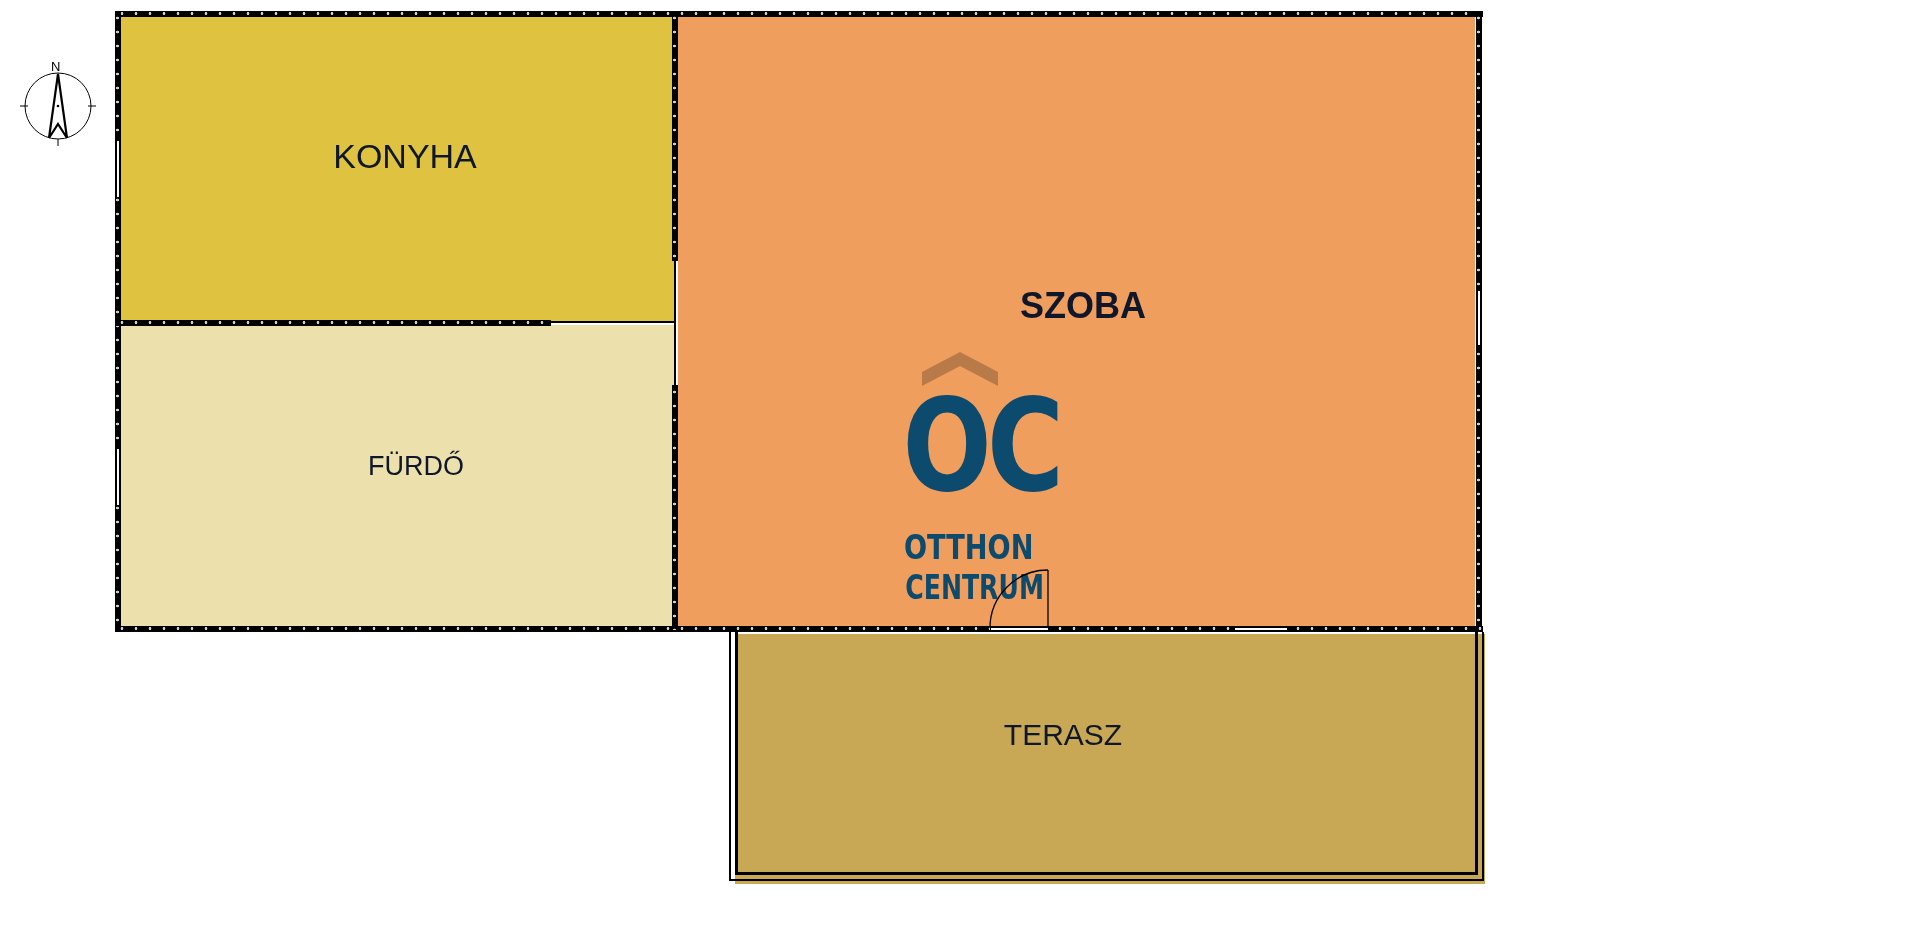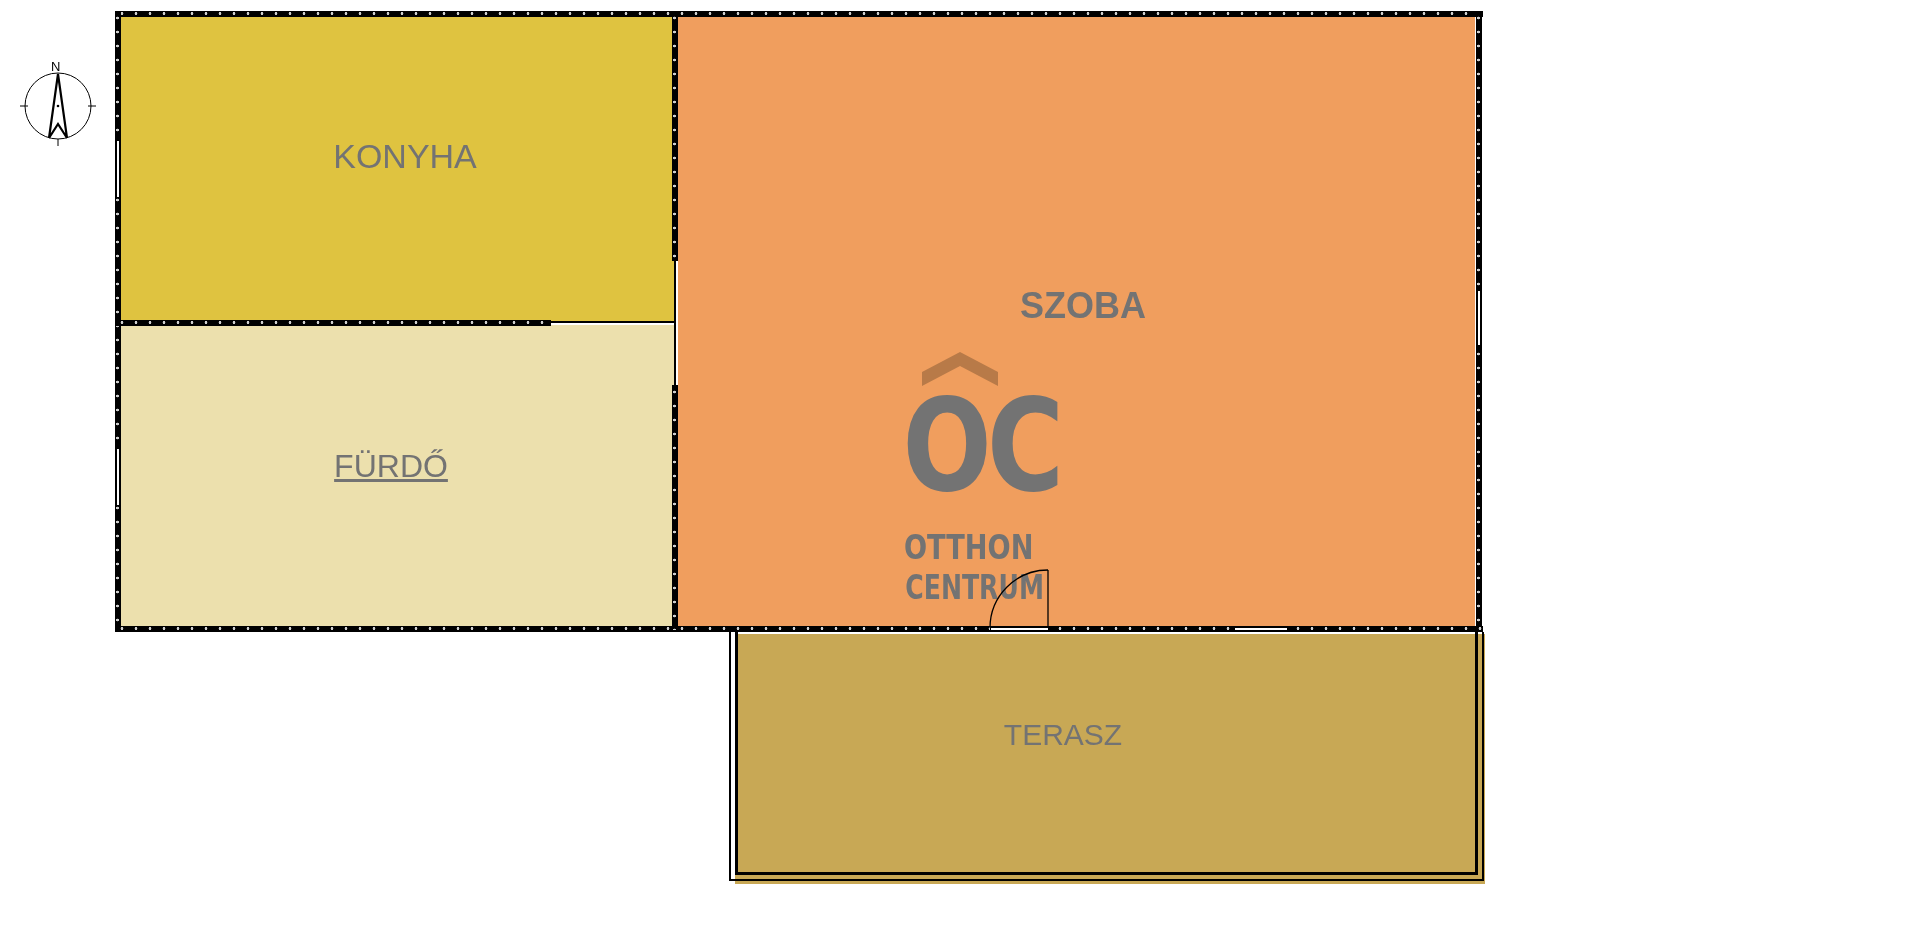--- a/index.html
+++ b/index.html
@@ -1,28 +1,28 @@
 <!DOCTYPE html>
 <html><head>
 <meta charset="utf-8">
 <style>
   html, body { margin:0; padding:0; background:#ffffff; }
   body { width:1920px; height:950px; position:relative; overflow:hidden; font-family:"Liberation Sans", sans-serif; }
   .abs { position:absolute; }
   .room { position:absolute; box-sizing:border-box; }
-  .label { position:absolute; color:#737373; font-family:"Liberation Sans", sans-serif; white-space:nowrap; transform:translate(-50%,-50%); line-height:1; }
+  .label { position:absolute; color:#0f172a; font-family:"Liberation Sans", sans-serif; white-space:nowrap; transform:translate(-50%,-50%); line-height:1; }
   .wall-h { position:absolute; height:6px; background:#000;
     background-image: radial-gradient(circle at 50% 40%, #cfcfcf 0 1.2px, transparent 1.6px);
     background-size:14px 6px; }
   .wall-v { position:absolute; width:6px; background:#000;
     background-image: radial-gradient(circle at 40% 50%, #cfcfcf 0 1.2px, transparent 1.6px);
     background-size:6px 14px; }
   .opening-h { position:absolute; height:4px; background:#fff; border:1px solid #000; box-sizing:border-box; }
   .opening-v { position:absolute; width:4px; background:#fff; border:1px solid #000; box-sizing:border-box; }
-  .logo { position:absolute; color:#737373; font-family:"DejaVu Sans", sans-serif; font-weight:bold; text-align:center; }
+  .logo { position:absolute; color:#0c4a6e; font-family:"DejaVu Sans", sans-serif; font-weight:bold; text-align:center; }
 </style>
 </head>
 <body>
 
 <div class="abs" style="left:0;top:0;width:1920px;height:950px;">
 
   <div class="abs" style="left:18px;top:58px;width:80px;height:90px;">
     <span style="position:absolute;left:33px;top:2px;font-size:13px;color:#000;line-height:1;font-family:'Liberation Sans',sans-serif;">N</span>
     <svg width="80" height="90" viewBox="0 0 80 90" style="position:absolute;left:0;top:0;">
       <circle cx="40" cy="48" r="33" fill="none" stroke="#000" stroke-width="1"></circle>
@@ -67,17 +67,17 @@
 
   <svg class="abs" style="left:985px;top:565px;" width="70" height="66" viewBox="0 0 70 66">
     <path d="M5,63 A58,58 0 0 1 63,5" fill="none" stroke="#000" stroke-width="1.3"></path>
     <line x1="63" y1="5" x2="63" y2="63" stroke="#000" stroke-width="1.3"></line>
   </svg>
 
   <div class="abs" style="left:729px;top:632px;width:755px;height:249px;box-sizing:border-box;border:2px solid #000;border-top:none;"></div>
   <div class="abs" style="left:735px;top:632px;width:743px;height:243px;box-sizing:border-box;border:3px solid #000;border-top:none;"></div>
 
   <span class="label" style="left:405px;top:156px;font-size:34px;">KONYHA</span>
-  <span class="label" style="left:391px;top:466px;font-size:32px;text-decoration:underline;">FÜRDŐ</span>
+  <span class="label" style="left:416px;top:466px;font-size:27px;">FÜRDŐ</span>
   <span class="label" style="left:1083px;top:306px;font-size:36px;font-weight:bold;">SZOBA</span>
   <span class="label" style="left:1063px;top:735px;font-size:30px;">TERASZ</span>
 
 </div>
 
 </body></html>

